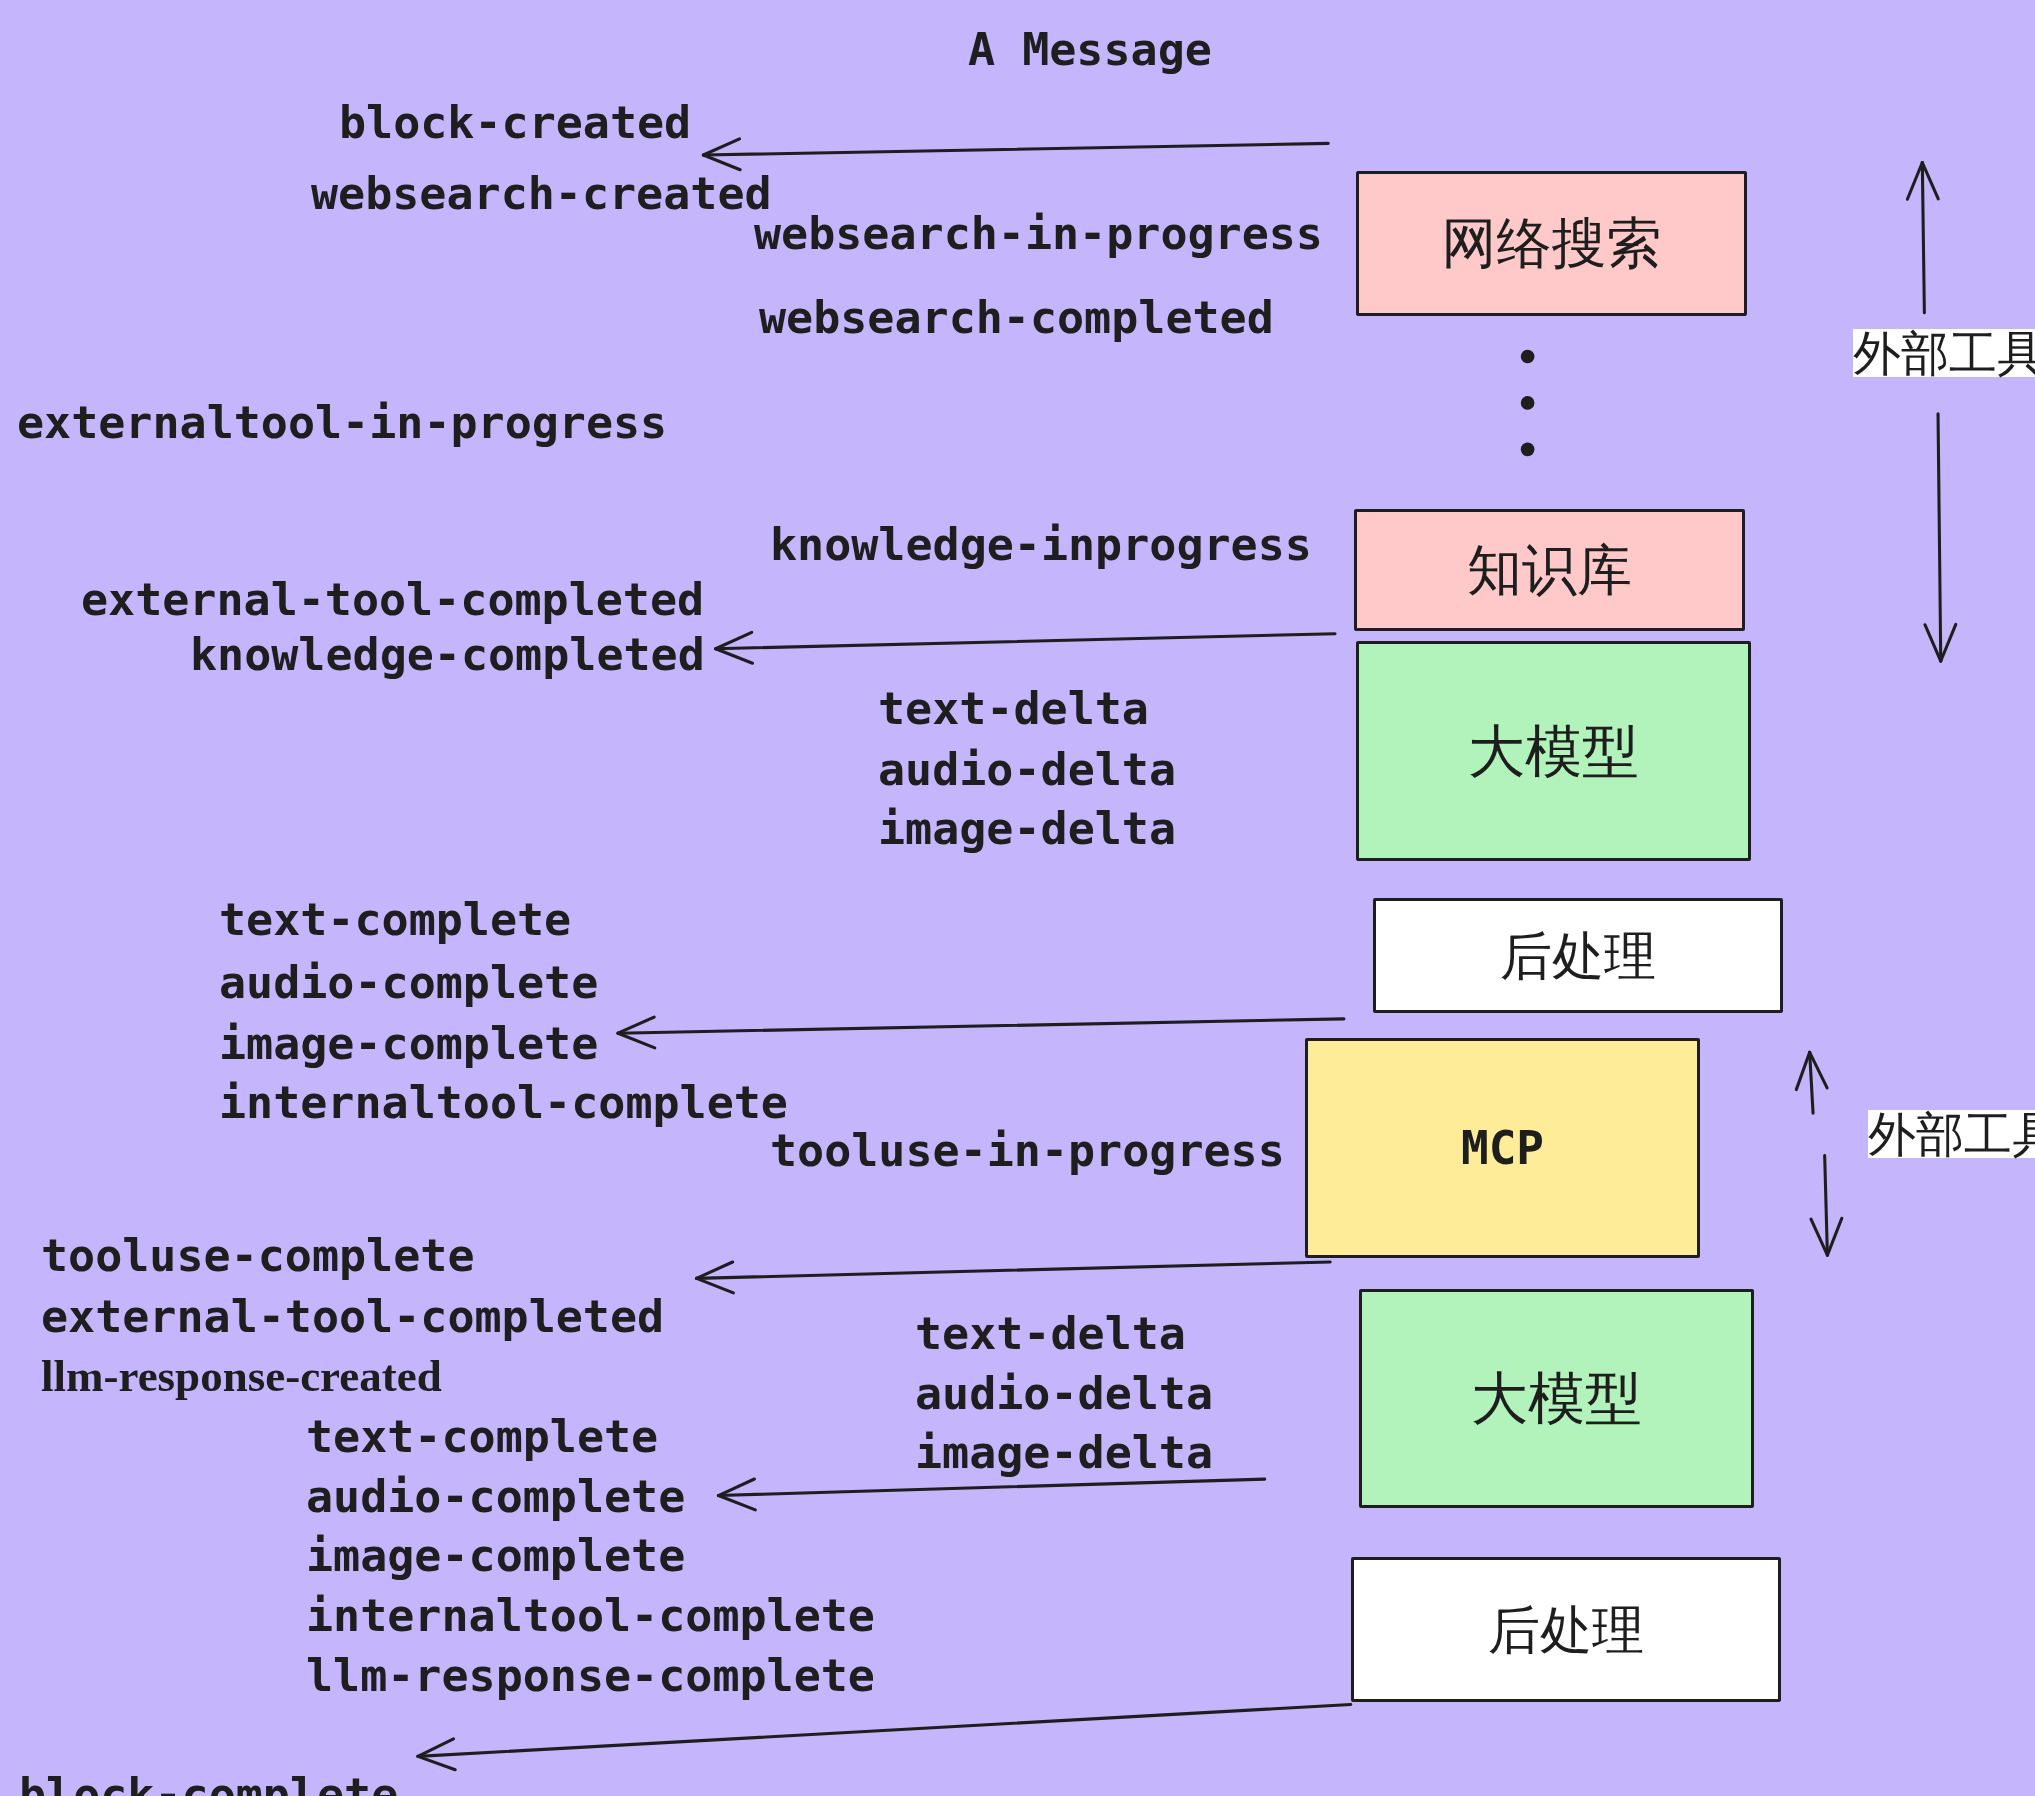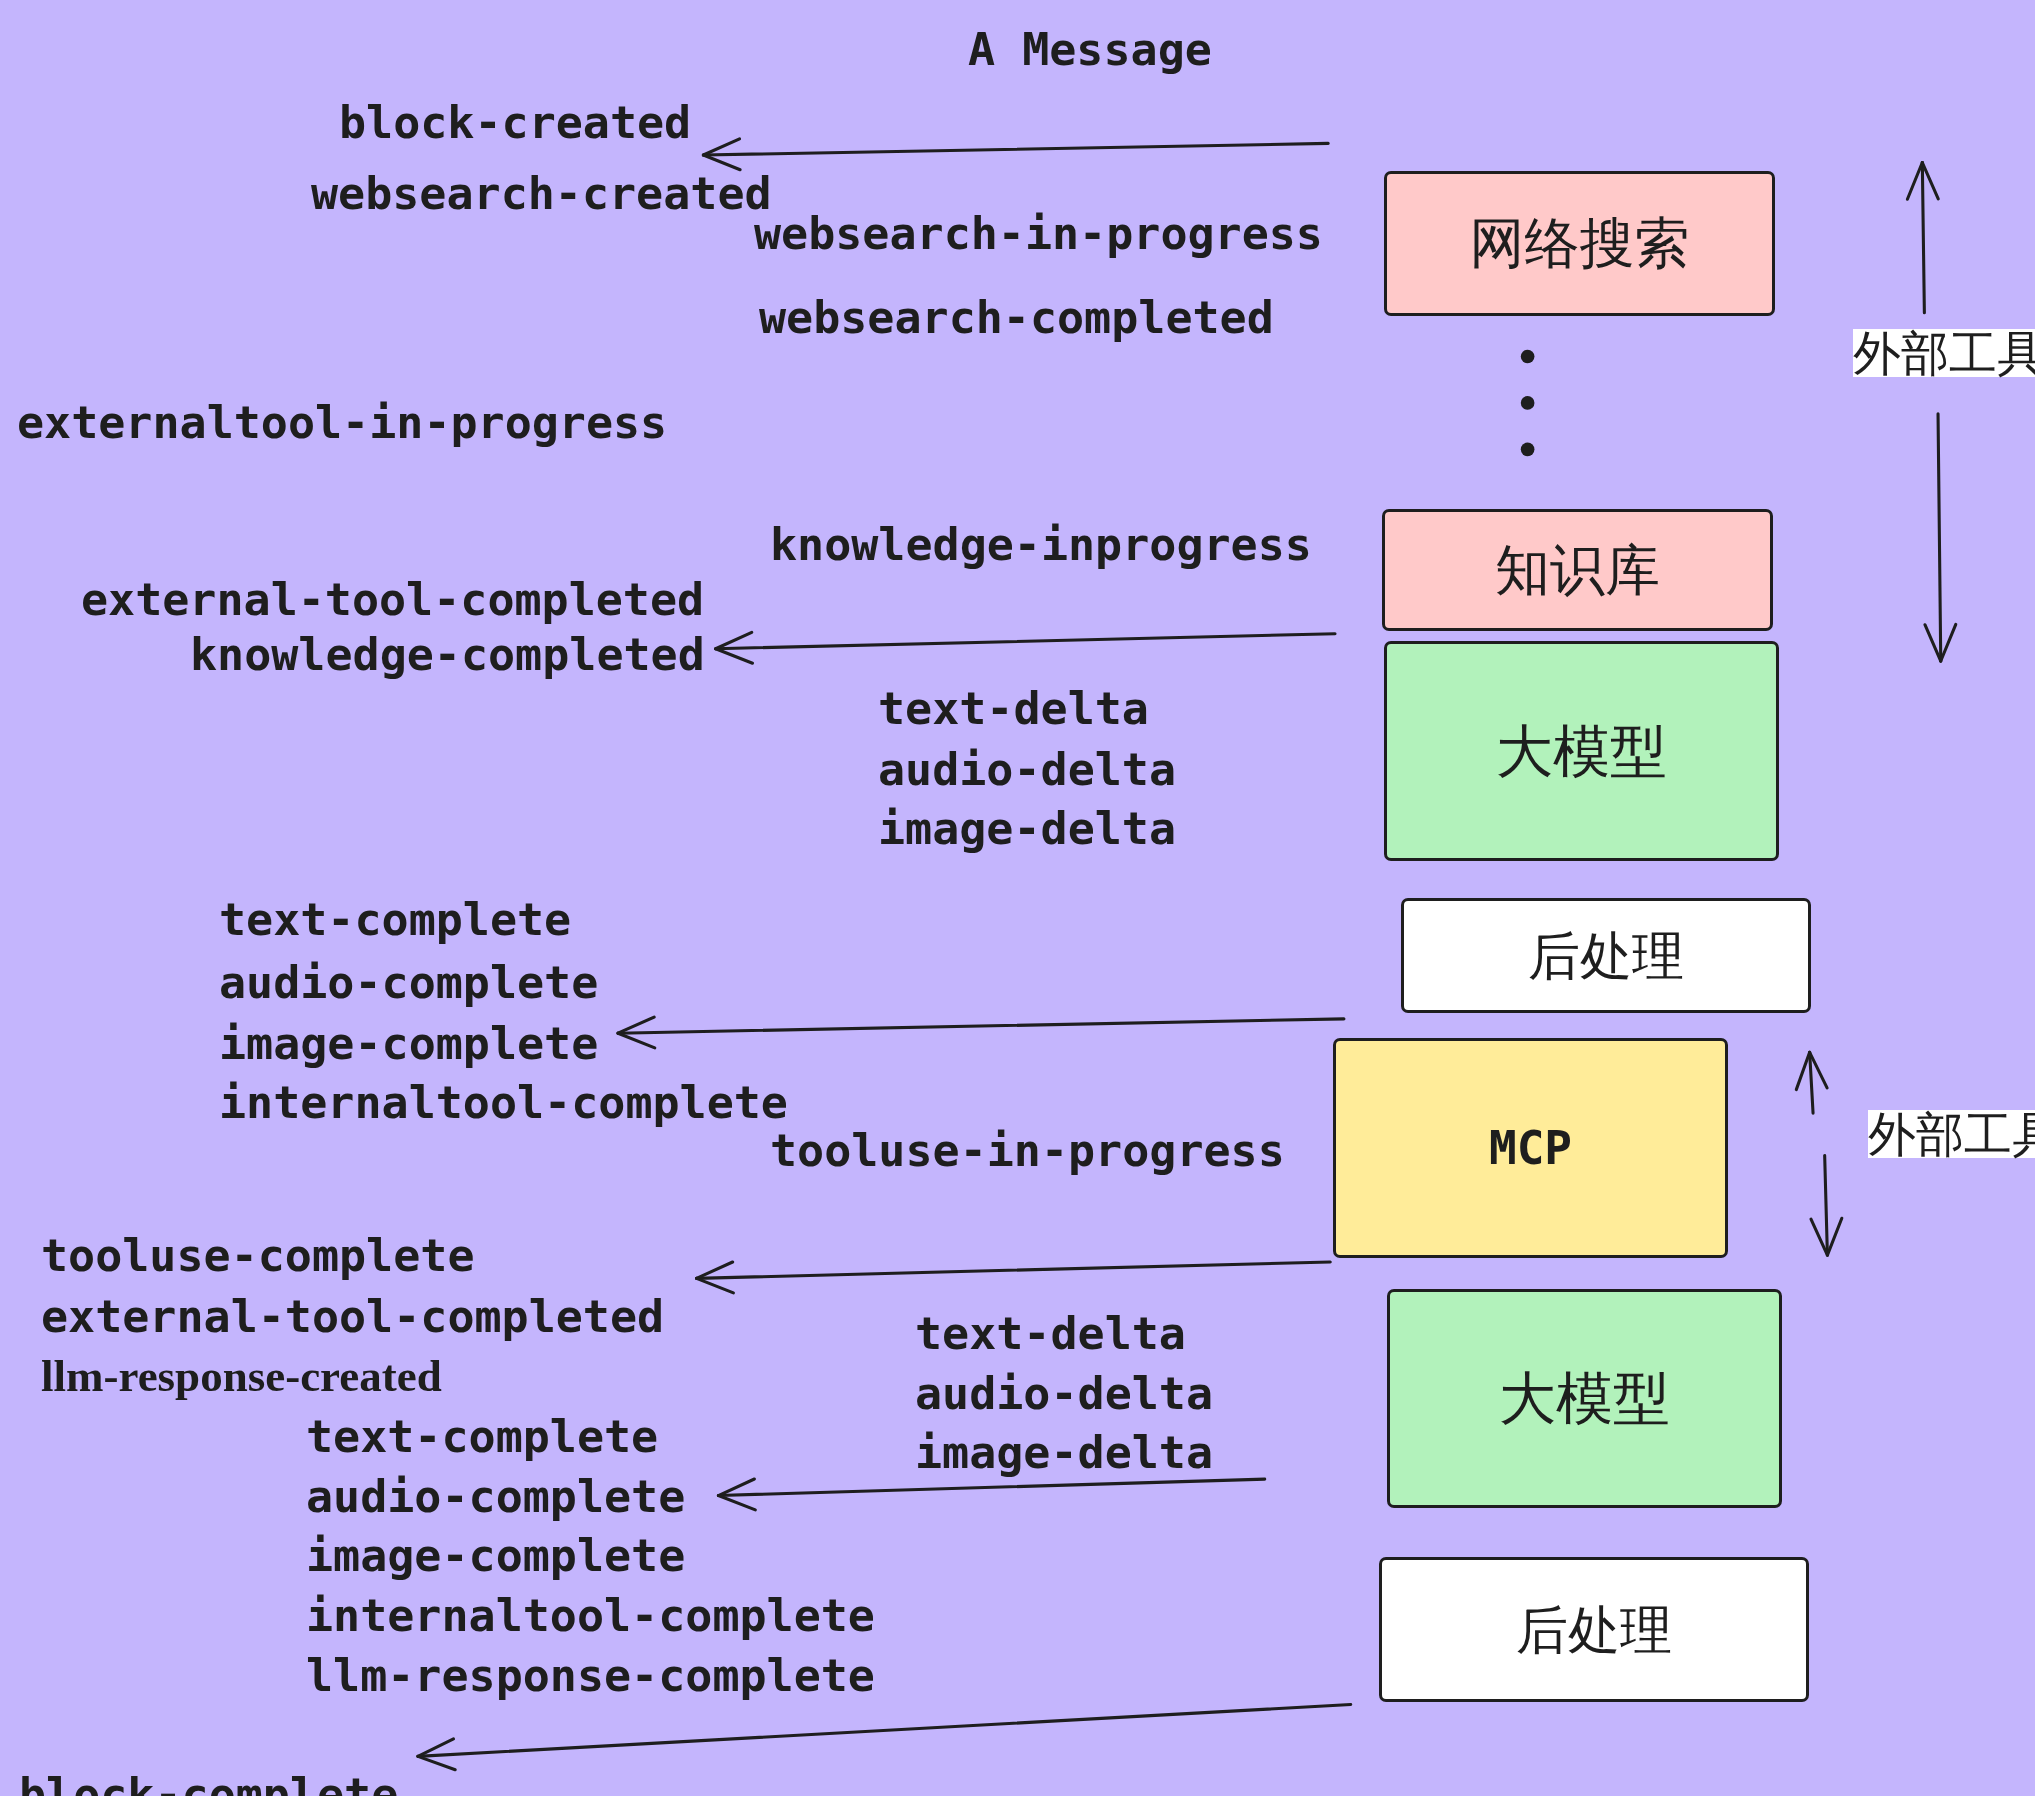--- a/index.html
+++ b/index.html
@@ -40,27 +40,26 @@
     font-size: 48px;
     line-height: 1.0;
     white-space: pre;
     color: #1e1e1e;
     background: #ffffff;
     margin-left: 40px;
   }
   .node {
     position: absolute;
     border: 3.4px solid #1e1e1e;
-    border-radius: 7px;
+    border-radius: 2px;
     display: flex;
     align-items: center;
     justify-content: center;
     box-sizing: border-box;
     color: #1e1e1e;
-    margin-left: 28px;
   }
   .node .node-label {
     font-family: "DejaVu Sans", "Liberation Sans", sans-serif;
     line-height: 1.0;
     white-space: pre;
   }
   .node .node-label.mono {
     font-family: "DejaVu Sans Mono", monospace;
     font-weight: bold;
   }

